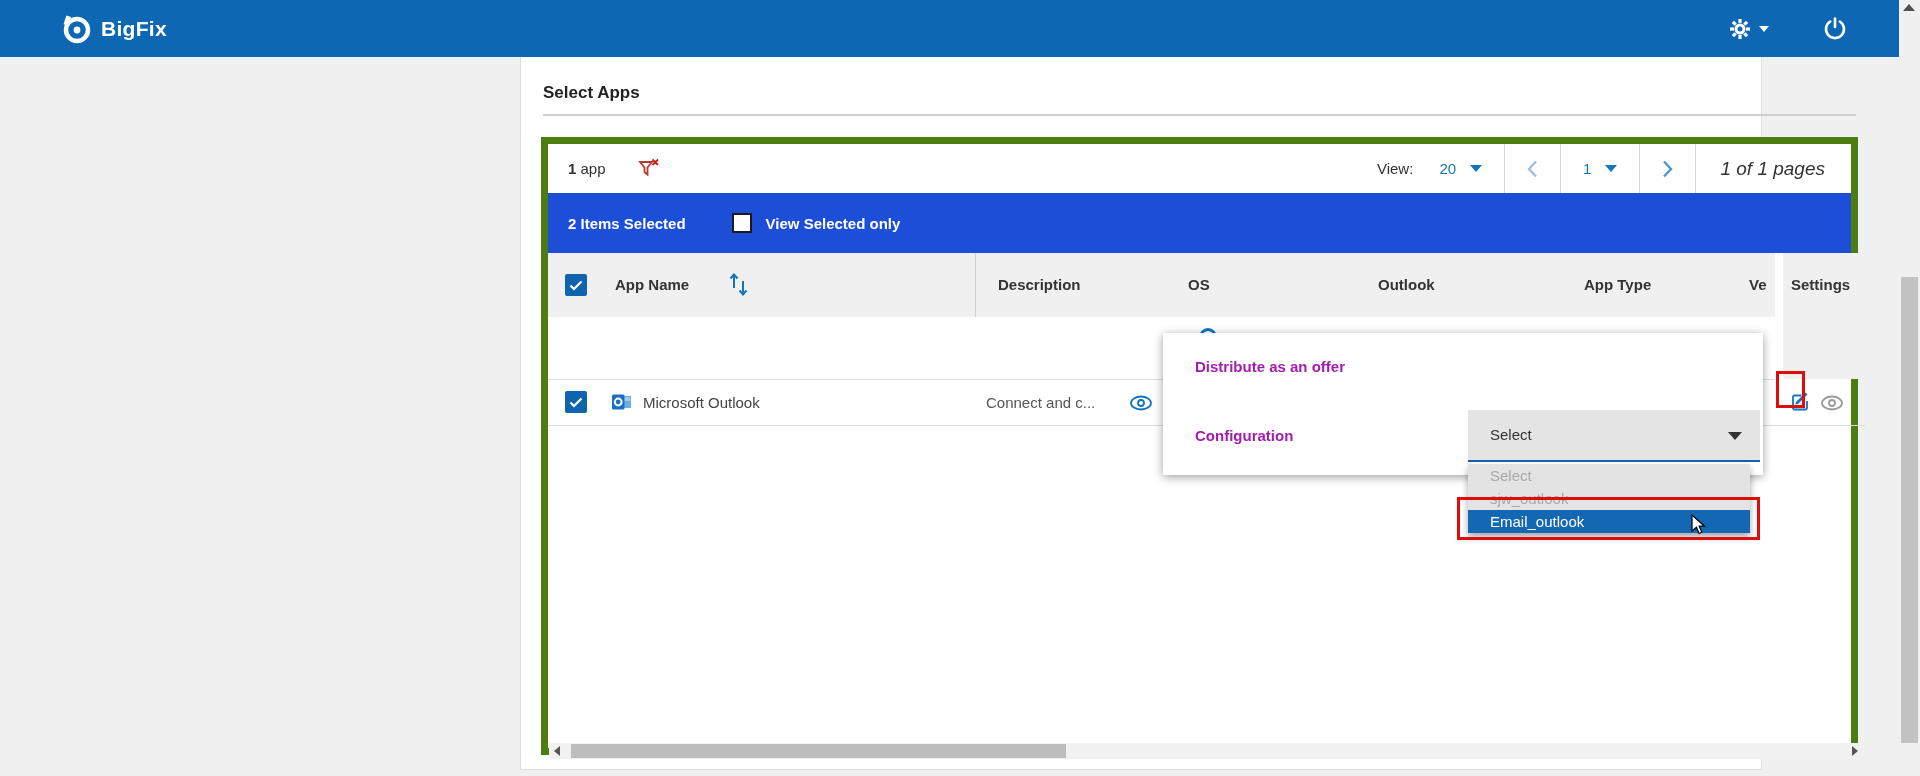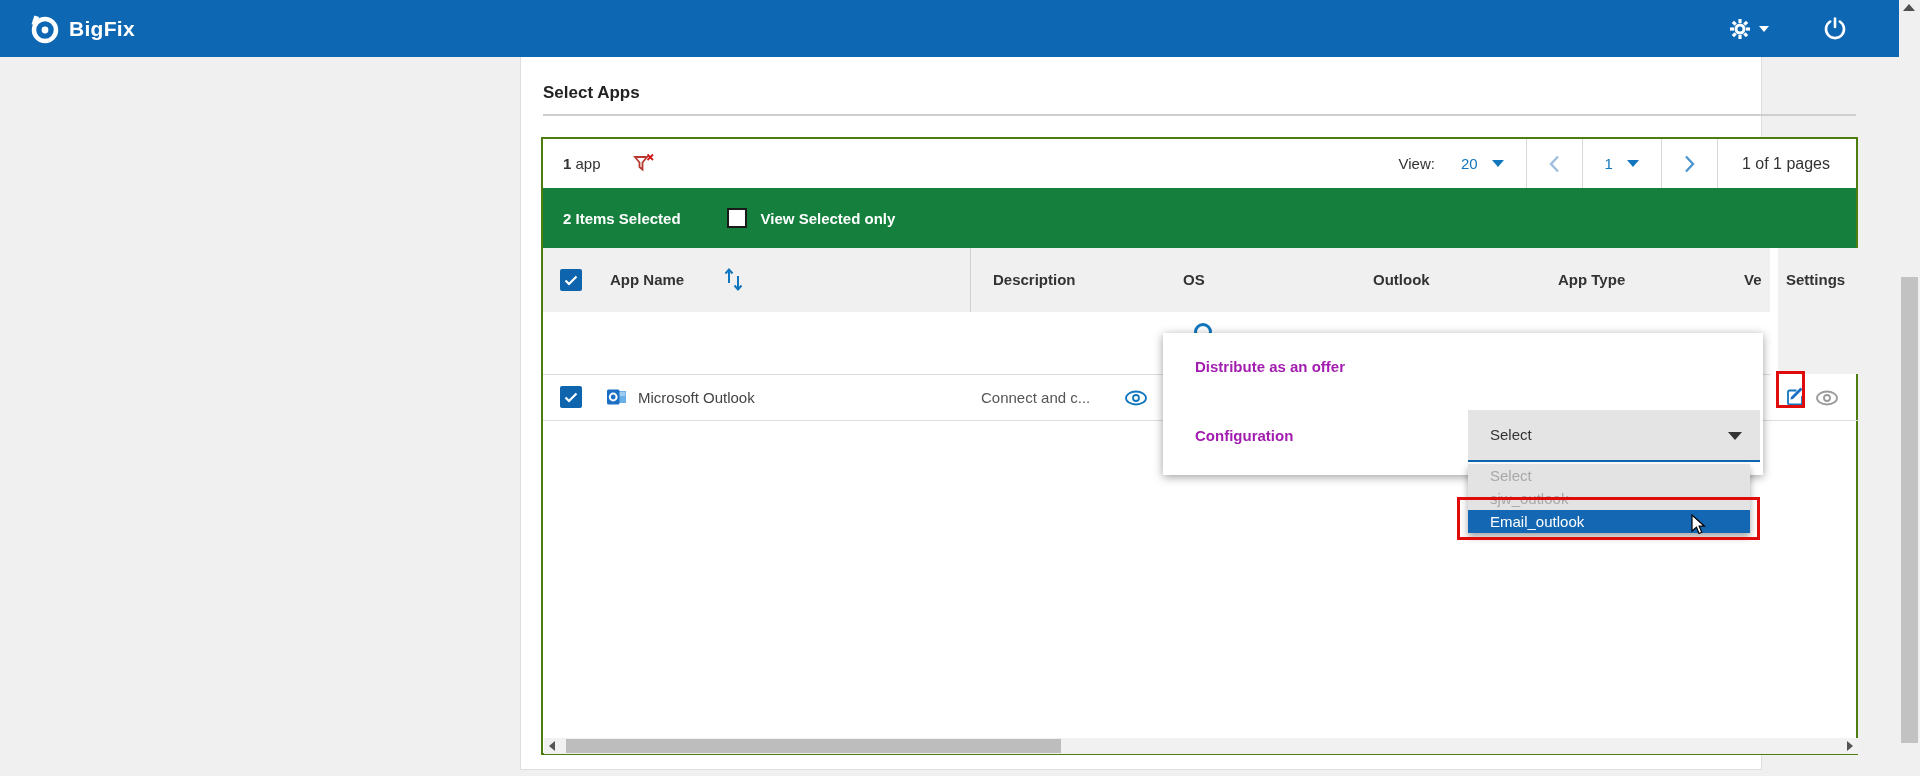--- a/index.html
+++ b/index.html
@@ -1,55 +1,55 @@
 <!DOCTYPE html>
 <html><head>
 <meta charset="utf-8">
 <style>
   * { box-sizing: border-box; margin: 0; padding: 0; }
   body { font-family: "Liberation Sans", sans-serif; }
   .screen { position: relative; width: 1920px; height: 776px; overflow: hidden; background: #f0f0f0; }
 
   
-  .navbar { position: absolute; left: 0; top: 0; width: 1899px; height: 57px; background: #0e67b2; display: flex; align-items: center; }
+  .navbar { position: absolute; left: 0; top: 0; width: 1899px; height: 57px; background: #0e67b2; display: flex; align-items: center; padding-left: 32px; }
   .brand { display: flex; align-items: center; margin-left: 30px; gap: 9px; cursor: pointer; }
   .brand-text { color: #fff; font-size: 21px; font-weight: bold; letter-spacing: .3px; }
   .nav-items { display: flex; margin-left: 56px; height: 57px; }
   .nav-item { position: relative; height: 57px; line-height: 57px; padding: 0 20px; color: #fff; font-size: 15px; font-weight: 600; cursor: pointer; display: flex; align-items: center; gap: 7px; }
   .nav-item.active::after { content: ""; position: absolute; left: 12px; right: 12px; bottom: 0; height: 4px; background: #4d94cd; }
   .nav-right { margin-left: auto; margin-right: 52px; display: flex; align-items: center; gap: 14px; }
   .nav-caret { width: 0; height: 0; border-left: 5px solid transparent; border-right: 5px solid transparent; border-top: 6px solid #fff; }
   .gear-group { display: flex; align-items: center; gap: 8px; cursor: pointer; margin-right: 40px; }
 
   
   .page-scrollbar { position: absolute; right: 0; top: 0; width: 21px; height: 776px; background: #f0f0f0; }
   .sb-up { position: absolute; top: 4px; left: 4px; width: 0; height: 0; border-left: 6px solid transparent; border-right: 6px solid transparent; border-bottom: 7px solid #505050; cursor: pointer; }
   .sb-thumb { position: absolute; left: 2px; top: 277px; width: 17px; height: 466px; background: #c2c2c2; cursor: pointer; }
 
   
   .card { position: absolute; left: 520px; top: 57px; width: 1242px; height: 713px; background: #fff; border: 1px solid #ddd; border-top: none; }
   .page-title { position: absolute; left: 22px; top: 26px; font-size: 17px; font-weight: bold; color: #222; }
   .title-divider { position: absolute; left: 22px; top: 57px; width: 1313px; height: 2px; background: #cfcfcf; }
 
   
-  .table-box { position: absolute; left: 20px; top: 80px; width: 1317px; height: 618px; border: 2px solid #4d7c0f; background: #fff; }
+  .table-box { position: absolute; left: 20px; top: 80px; width: 1317px; height: 618px; border: 7px solid #4d7c0f; background: #fff; }
   .toolbar { position: absolute; left: 0; top: 0; width: 100%; height: 49px; display: flex; align-items: center; }
   .tb-left { display: flex; align-items: center; gap: 32px; margin-left: 20px; }
   .count { font-size: 15px; color: #333; }
   .count b { font-weight: bold; }
   .tb-right { margin-left: auto; display: flex; align-items: center; height: 49px; }
   .view-label { font-size: 15px; color: #333; margin-right: 26px; }
   .blue-num { font-size: 15px; color: #1176bd; }
   .dd-caret { width: 0; height: 0; border-left: 6px solid transparent; border-right: 6px solid transparent; border-top: 7px solid #1176bd; margin-left: 14px; cursor: pointer; }
   .tb-divider { width: 1px; height: 49px; background: #d8d8d8; margin: 0 0; }
   .pg-seg { display: flex; align-items: center; justify-content: center; height: 49px; padding: 0 22px; cursor: pointer; }
-  .pages-text { font-size: 16px; color: #333; padding: 0 26px 0 24px; }
-
-  
-  .sel-bar { position: absolute; left: 0; top: 49px; width: 100%; height: 60px; background: #15803d; display: flex; align-items: center; color: #fff; font-size: 15px; font-weight: 600; }
+  .pages-text { font-size: 19px; color: #333; padding: 0 26px 0 24px; font-style: italic; }
+
+  
+  .sel-bar { position: absolute; left: 0; top: 49px; width: 100%; height: 60px; background: #1d4ed8; display: flex; align-items: center; color: #fff; font-size: 15px; font-weight: 600; }
   .sel-text { margin-left: 20px; }
   .sel-cb { width: 20px; height: 20px; background: #fff; border: 2px solid #1a1a1a; margin-left: 46px; margin-right: 14px; cursor: pointer; }
 
   
   .grid { position: absolute; left: 0; top: 109px; width: 100%; height: 173px; }
   .hdr-band { position: absolute; left: 0; top: 0; width: 1227px; height: 64px; background: #f0f0f0; }
   .pin-gap { position: absolute; left: 1227px; top: 0; width: 8px; height: 173px; background: #fff; }
   .pin-col { position: absolute; left: 1235px; top: 0; width: 81px; height: 126px; background: #f0f0f0; }
   .hdr-label { position: absolute; top: 0; height: 64px; line-height: 64px; font-size: 15px; font-weight: bold; color: #333; white-space: nowrap; }
   .col-divider { position: absolute; left: 427px; top: 0; width: 1px; height: 64px; background: #d0d0d0; }
@@ -206,21 +206,21 @@
         <svg class="sort-icon" width="26" height="28" viewBox="0 0 26 28">
           <line x1="8" y1="4" x2="8" y2="17" stroke="#1176bd" stroke-width="2"></line>
           <polyline points="4.5,7.5 8,3.5 11.5,7.5" fill="none" stroke="#1176bd" stroke-width="2"></polyline>
           <line x1="17" y1="10" x2="17" y2="23" stroke="#1176bd" stroke-width="2"></line>
           <polyline points="13.5,19.5 17,23.5 20.5,19.5" fill="none" stroke="#1176bd" stroke-width="2"></polyline>
         </svg>
         <div class="col-divider"></div>
         <span class="hdr-label" style="left:450px">Description</span>
         <span class="hdr-label" style="left:640px">OS</span>
         <span class="hdr-label" style="left:830px">Outlook</span>
-        <span class="hdr-label" style="left:1015px">App Type</span>
+        <span class="hdr-label" style="left:1036px">App Type</span>
         <span class="hdr-label" style="left:1201px">Ve</span>
         <span class="hdr-label" style="left:1243px">Settings</span>
 
         <div class="blue-ring"></div>
 
         <div class="row-top"></div>
         <div class="row-bottom"></div>
         <div class="cb row-cb">
           <svg width="14" height="11" viewBox="0 0 14 11">
               <polyline points="1.5,5.5 5,9 12.5,1.5" fill="none" stroke="#fff" stroke-width="2.2"></polyline>

